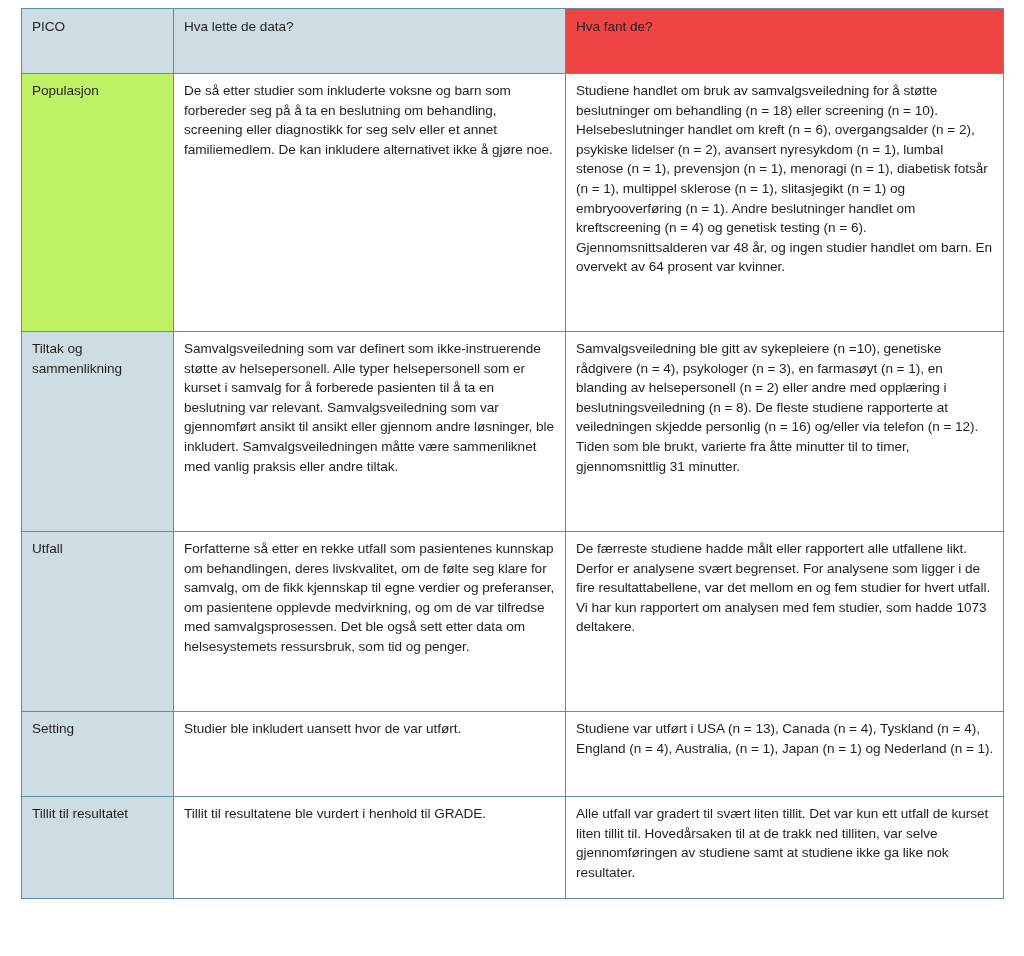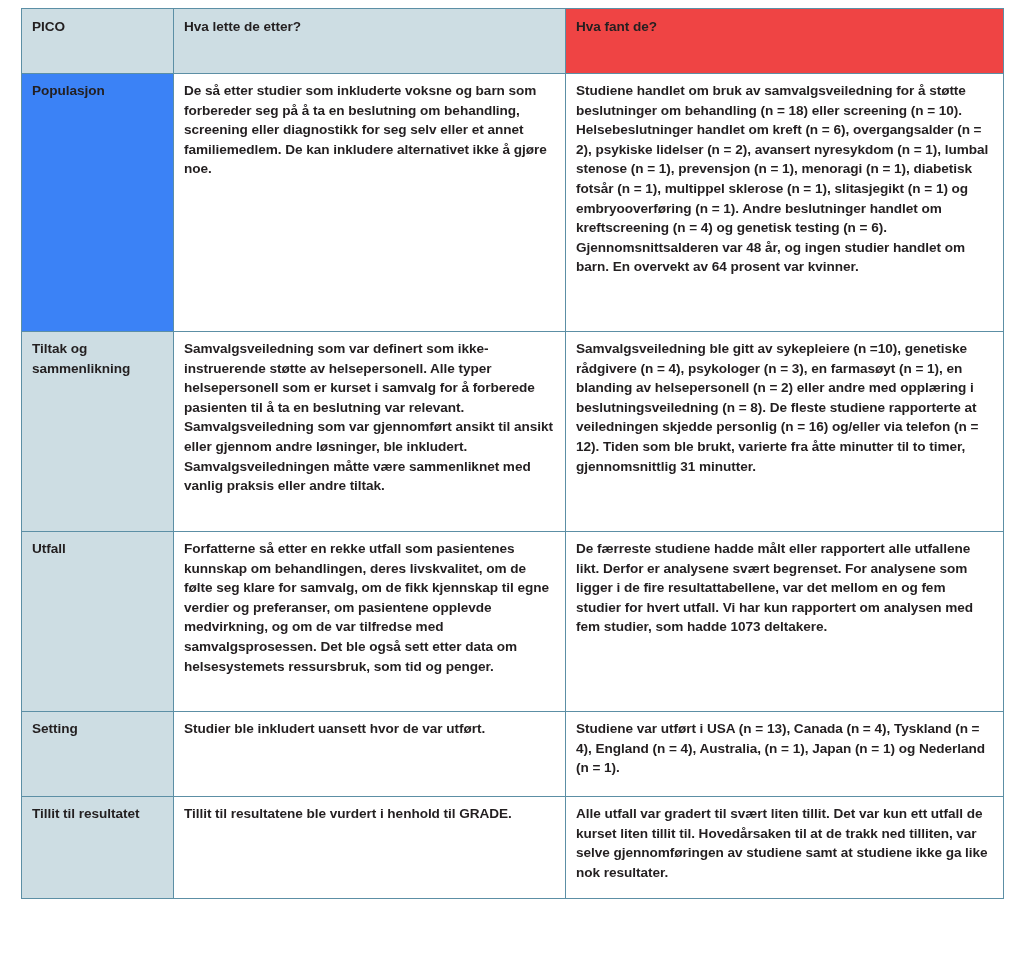--- a/index.html
+++ b/index.html
@@ -39,21 +39,20 @@
   .caption .caption-text {
     font-weight: normal;
   }
 
   
   .tbl {
     border-collapse: collapse;
     table-layout: fixed;
     width: 982px;
     border: 1px solid #5c8fa5;
-    font-weight: bold;
   }
   .tbl col.c1 { width: 152px; }
   .tbl col.c2 { width: 392px; }
   .tbl col.c3 { width: 438px; }
 
   .tbl td {
     border: 1px solid #5c8fa5;
     vertical-align: top;
     padding: 7px 9px 8px 10px;
     font-size: 13.6px;
@@ -92,29 +91,29 @@
       <col class="c1">
         <col class="c2">
         <col class="c3">
     </colgroup>
     <tbody>
       <tr class="head">
         <td style="background: rgb(205, 221, 227); border-color: rgb(92, 143, 165);">
             <span class="cell-text">PICO</span>
           </td>
         <td style="background: rgb(205, 221, 227); border-color: rgb(92, 143, 165);">
-            <span class="cell-text">Hva lette de etter?</span>
+            <span class="cell-text">Hva lette de data?</span>
           </td>
         <td style="background: #ef4444; border-color: rgb(92, 143, 165);">
             <span class="cell-text">Hva fant de?</span>
           </td>
       </tr>
 
       <tr class="body" style="height: 258px;">
-        <td class="keycol" style="background: #3b82f6; border-color: rgb(92, 143, 165);">
+        <td class="keycol" style="background: #bef264; border-color: rgb(92, 143, 165);">
             <span class="cell-text">Populasjon</span>
           </td>
         <td style="border-color: rgb(92, 143, 165);">
             <span class="cell-text">De så etter studier som inkluderte voksne og barn som forbereder seg på å ta en beslutning om behandling, screening eller diagnostikk for seg selv eller et annet familiemedlem. De kan inkludere alternativet ikke å gjøre noe.</span>
           </td>
         <td style="border-color: rgb(92, 143, 165);">
             <span class="cell-text">Studiene handlet om bruk av samvalgsveiledning for å støtte beslutninger om behandling (n = 18) eller screening (n = 10). Helsebeslutninger handlet om kreft (n = 6), overgangsalder (n = 2), psykiske lidelser (n = 2), avansert nyresykdom (n = 1), lumbal stenose (n = 1), prevensjon (n = 1), menoragi (n = 1), diabetisk fotsår (n = 1), multippel sklerose (n = 1), slitasjegikt (n = 1) og embryooverføring (n = 1). Andre beslutninger handlet om kreftscreening (n = 4) og genetisk testing (n = 6). Gjennomsnittsalderen var 48 år, og ingen studier handlet om barn. En overvekt av 64 prosent var kvinner.</span>
           </td>
       </tr>
 

